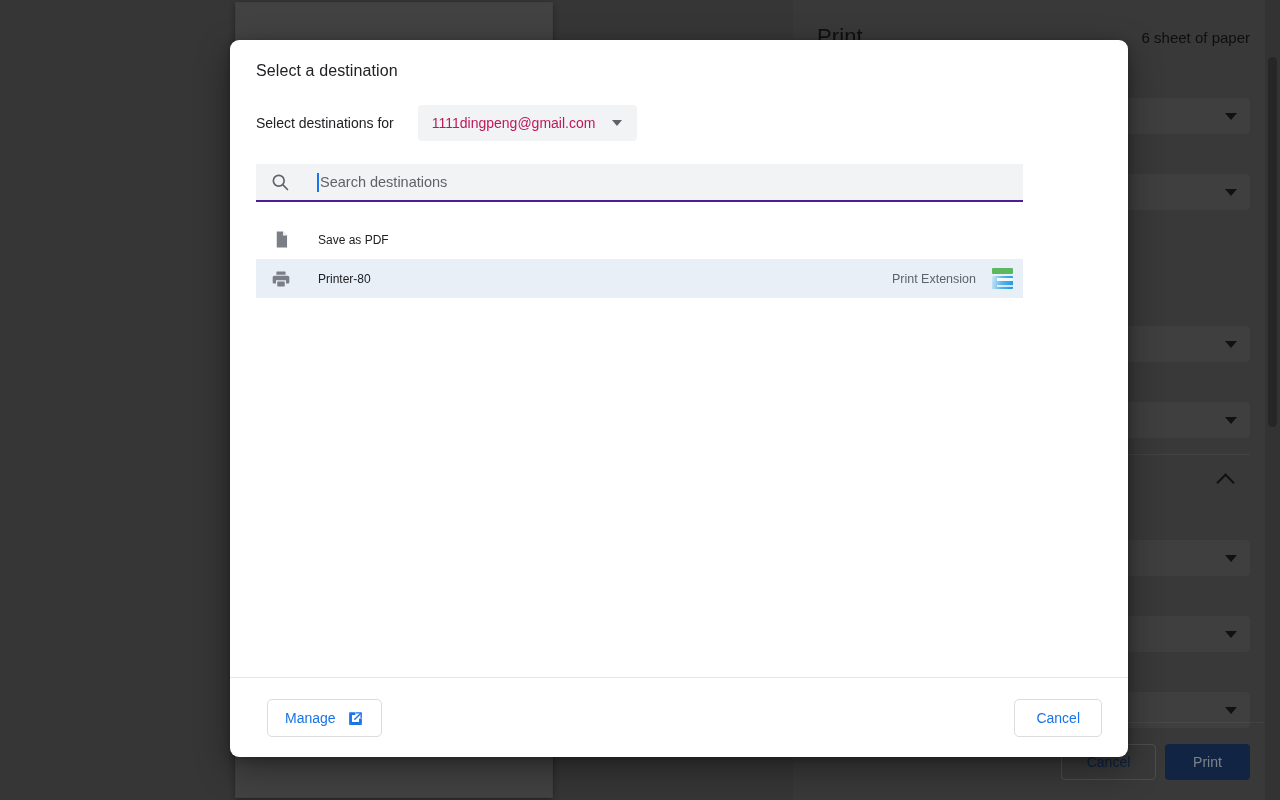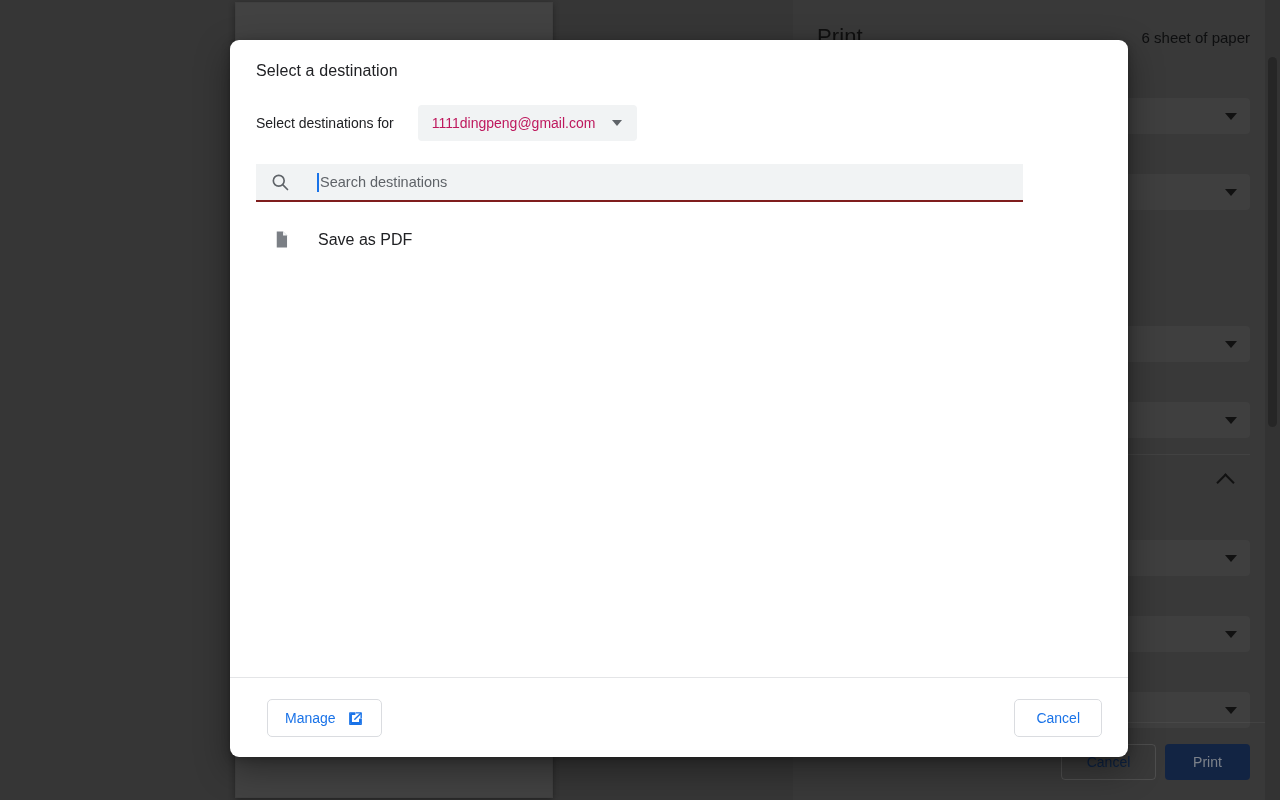--- a/index.html
+++ b/index.html
@@ -245,21 +245,21 @@
 
   
   .search-wrap {
     position: absolute;
     left: 256px - 230px;
     left: 26px;
     top: 124px;
     width: 767px;
     height: 38px;
     background: #f1f3f4;
-    border-bottom: 2px solid #7f1d1d;
+    border-bottom: 2px solid #4c1d95;
     display: flex;
     align-items: center;
     padding: 0 14px;
   }
   .search-icon {
     width: 20px; height: 20px;
     flex: 0 0 20px;
     margin-right: 27px;
     color: #5f6368;
   }
@@ -305,21 +305,21 @@
   .dest-icon {
     width: 22px; height: 22px;
     flex: 0 0 22px;
     margin-right: 26px;
     color: #7b7f85;
     display: flex;
     align-items: center;
     justify-content: center;
   }
   .dest-name {
-    font-size: 16px;
+    font-size: 12px;
     color: #202124;
   }
   .dest-right {
     margin-left: auto;
     display: flex;
     align-items: center;
     padding-right: 10px;
   }
   .dest-origin {
     font-size: 12.5px;
@@ -550,20 +550,39 @@
         <span class="dest-icon">
           <svg viewBox="0 0 24 24" width="19" height="19" fill="#7b7f85">
             <path d="M6 2h8l5 5v15H6z" fill="#7b7f85"></path>
             <path d="M14 2v5h5z" fill="#ffffff" opacity="0.95"></path>
           </svg>
         </span>
         <span class="dest-name">Save as PDF</span>
         <span class="dest-right"></span>
       </div>
 
+      <div class="dest-item selected">
+        <span class="dest-icon">
+          <svg viewBox="0 0 24 24" width="20" height="20" fill="#7b7f85">
+            <rect x="6.5" y="3" width="11" height="4" rx="0.5"></rect>
+            <path d="M4 8h16a2 2 0 0 1 2 2v6a1.5 1.5 0 0 1-1.5 1.5H18v-4H6v4H3.5A1.5 1.5 0 0 1 2 16v-6a2 2 0 0 1 2-2z"></path>
+            <rect x="7.5" y="15" width="9" height="6" rx="0.5"></rect>
+          </svg>
+        </span>
+        <span class="dest-name">Printer-80</span>
+        <span class="dest-right">
+          <span class="dest-origin">Print Extension</span>
+          <span class="ext-icon">
+            <span class="ext-bar-green"></span>
+            <span class="ext-block"></span>
+            <span class="ext-notch-a"></span>
+            <span class="ext-notch-b"></span>
+          </span>
+        </span>
+      </div>
 
     </div>
 
     <div class="dlg-divider"></div>
 
     <div class="dlg-footer">
       <div class="manage-btn">
         <span>Manage</span>
         <span class="manage-ext-icon">
           <svg viewBox="0 0 24 24" width="17" height="17" fill="none" stroke="#1a73e8" stroke-width="2" stroke-linecap="round" stroke-linejoin="round">

